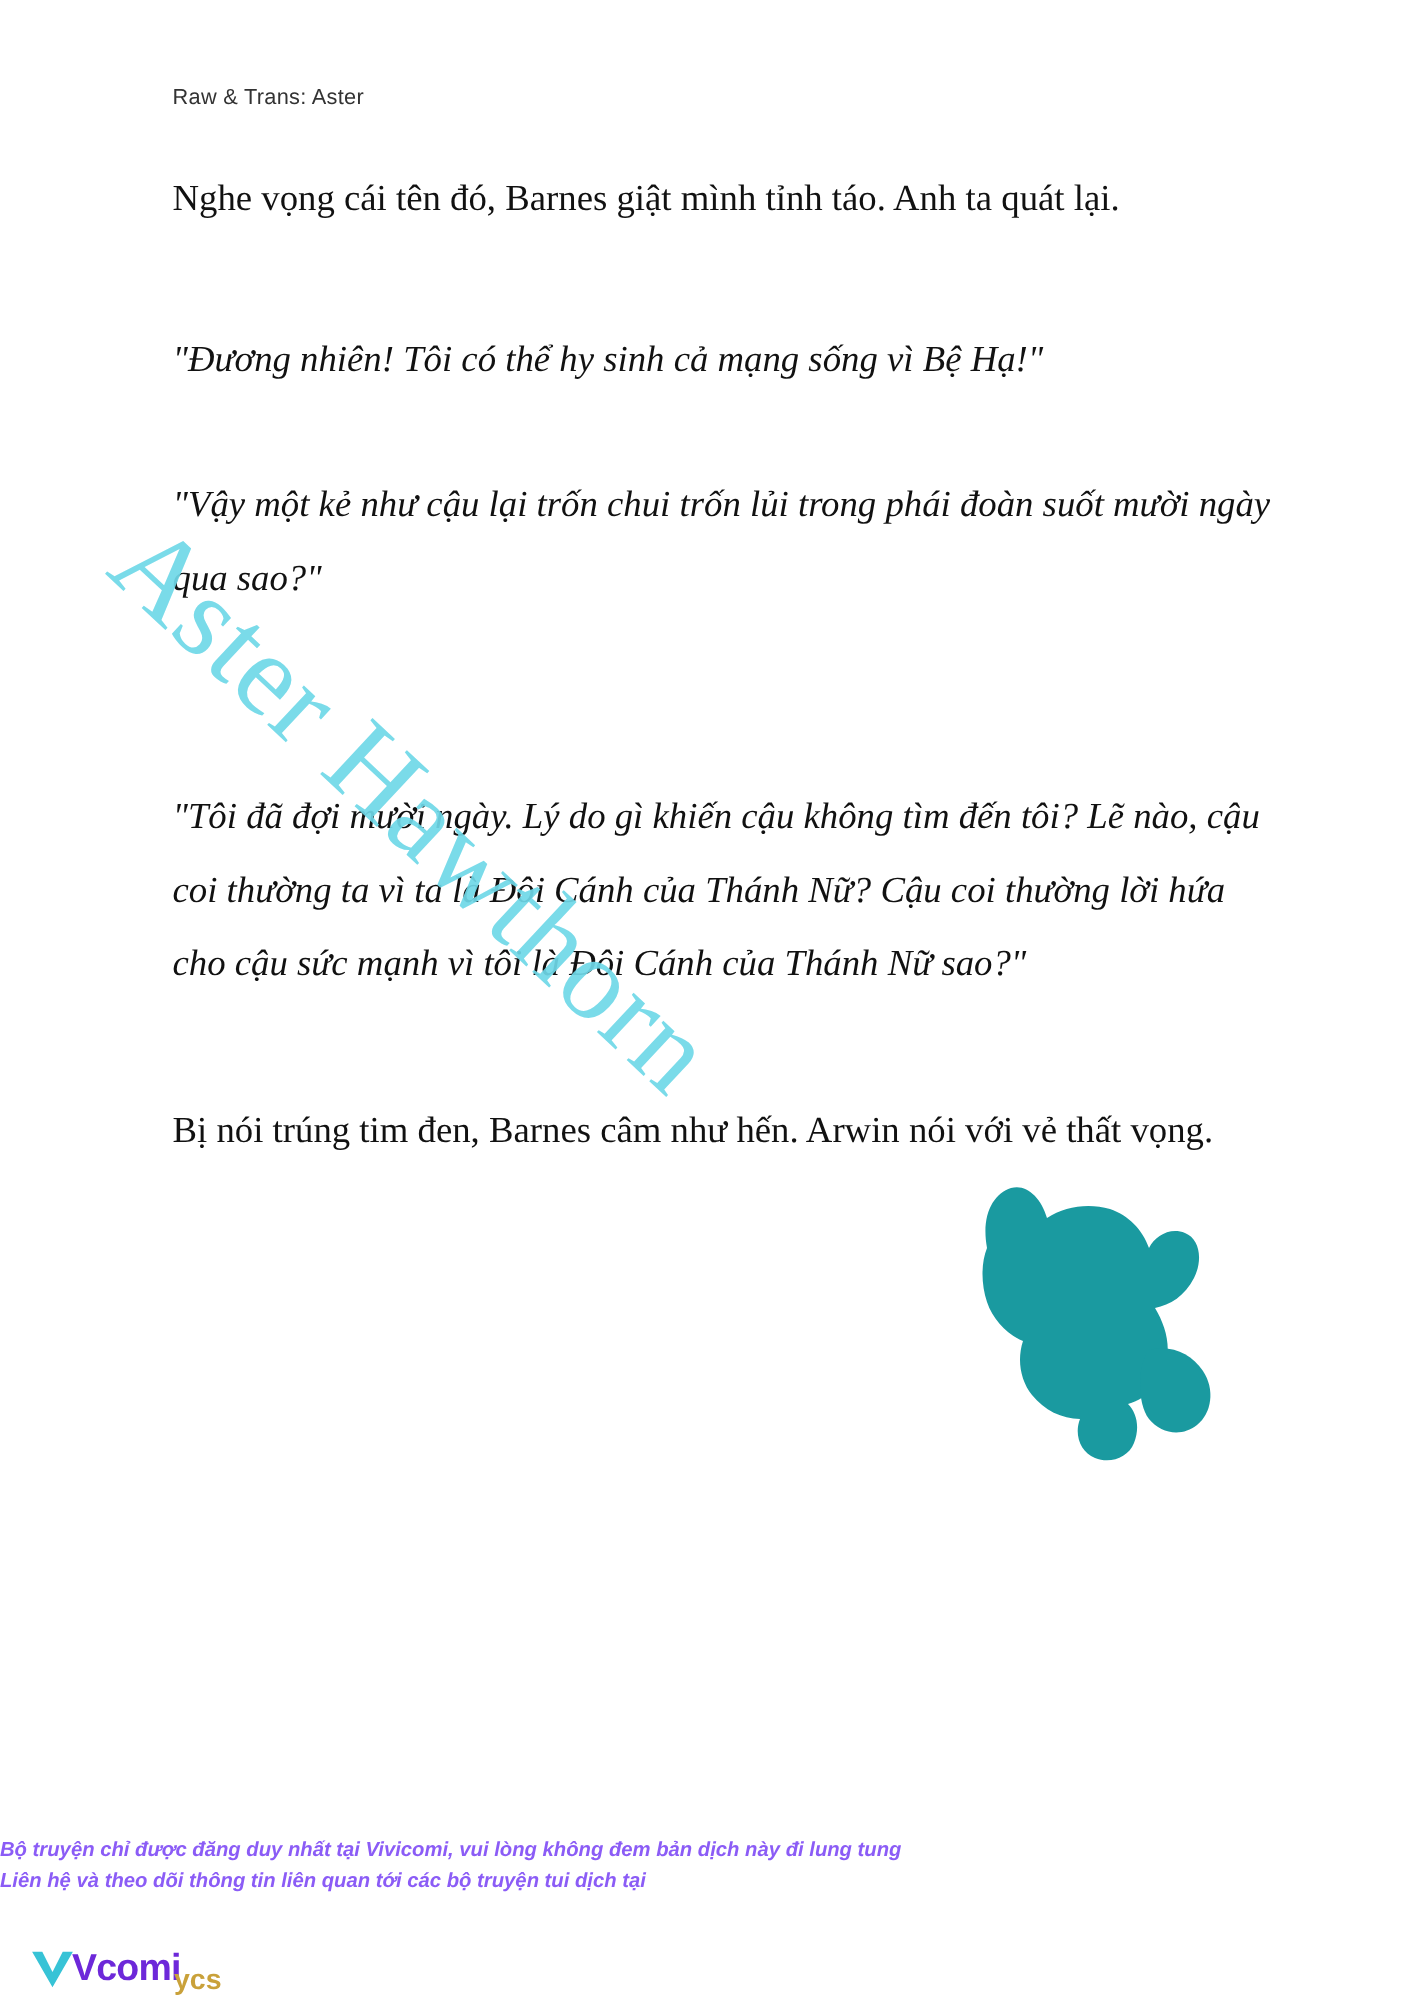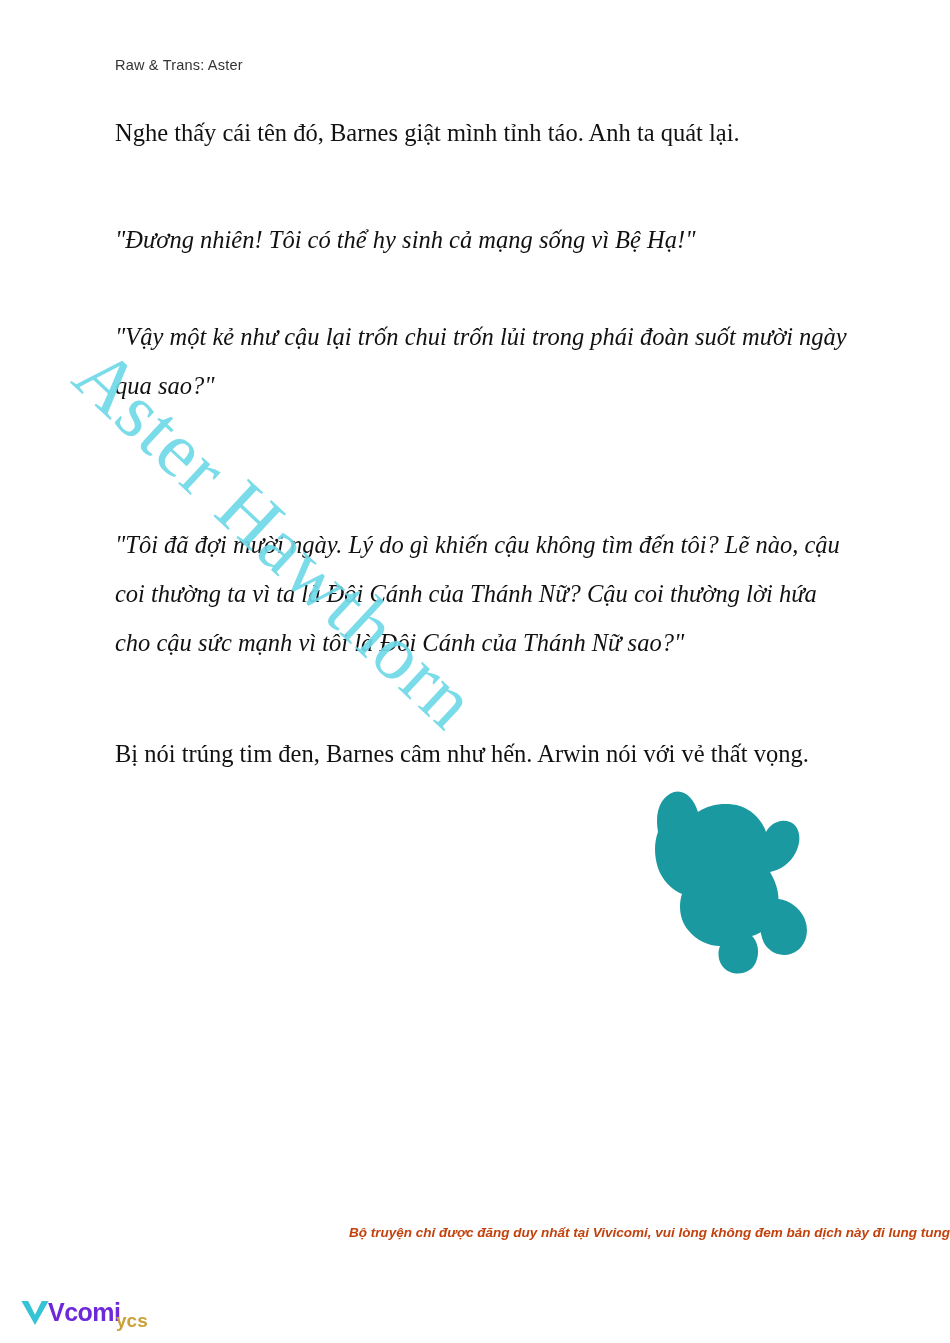--- a/index.html
+++ b/index.html
@@ -85,27 +85,27 @@
     height: 190px;
     pointer-events: none;
   }
 
   
   .footer-notice {
     position: absolute;
     left: 0;
     right: 0;
     top: 1222px;
-    text-align: right;
+    text-align: left;
     font-family: "Liberation Sans", sans-serif;
     font-weight: bold;
     font-style: italic;
     font-size: 13.5px;
     line-height: 21px;
-    color: #c2410c;
+    color: #8b5cf6;
   }
   .footer-notice div {
     white-space: pre-wrap;
   }
 
   
   .logo {
     position: absolute;
     left: 18px;
     top: 1296px;
@@ -133,21 +133,21 @@
   }
 </style>
 </head>
 <body>
 
 <div class="page">
 
   <div class="credit">Raw &amp; Trans: Aster</div>
 
   <div class="body-text">
-    <p class="para">Nghe thấy cái tên đó, Barnes giật mình tỉnh táo. Anh ta quát lại.</p>
+    <p class="para">Nghe vọng cái tên đó, Barnes giật mình tỉnh táo. Anh ta quát lại.</p>
     <div class="spacer-md"></div>
     <p class="para italic">"Đương nhiên! Tôi có thể hy sinh cả mạng sống vì Bệ Hạ!"</p>
     <div class="spacer-sm"></div>
     <p class="para italic">"Vậy một kẻ như cậu lại trốn chui trốn lủi trong phái đoàn suốt mười ngày qua sao?"</p>
     <div class="spacer-md"></div>
     <div class="spacer-md"></div>
     <p class="para italic">"Tôi đã đợi mười ngày. Lý do gì khiến cậu không tìm đến tôi? Lẽ nào, cậu coi thường ta vì ta là Đôi Cánh của Thánh Nữ? Cậu coi thường lời hứa cho cậu sức mạnh vì tôi là Đôi Cánh của Thánh Nữ sao?"</p>
     <div class="spacer-lg"></div>
     <p class="para">Bị nói trúng tim đen, Barnes câm như hến. Arwin nói với vẻ thất vọng.</p>
   </div>
@@ -160,20 +160,21 @@
     <svg viewBox="0 0 180 190" width="180" height="190" xmlns="http://www.w3.org/2000/svg">
       <g fill="#1a9aa0">
         <path d="M18 42 C14 20 22 6 34 2 C44 -1 54 8 58 22 C70 14 86 12 100 16 C112 20 122 30 126 42 C130 34 140 28 150 32 C160 36 162 50 156 62 C150 74 140 80 130 82 C136 92 140 104 138 116 C136 130 126 142 112 146 C118 152 120 162 116 172 C112 182 100 186 90 182 C80 178 76 166 80 156 C68 156 56 150 48 140 C40 130 38 116 42 104 C32 100 22 90 18 78 C14 66 14 52 18 42 Z"></path>
         <path d="M126 110 C140 106 154 112 162 124 C170 136 168 152 158 160 C148 168 134 166 126 156 C118 146 118 120 126 110 Z"></path>
       </g>
     </svg>
   </div>
 
   <div class="footer-notice">
     <div>Bộ truyện chỉ được đăng duy nhất tại Vivicomi, vui lòng không đem bản dịch này đi lung tung</div>
+    <div>Liên hệ và theo dõi thông tin liên quan tới các bộ truyện tui dịch tại</div>
   </div>
 
   <div class="logo">
     <svg viewBox="0 0 40 40" width="34" height="34" style="position:absolute;left:0;top:0;" xmlns="http://www.w3.org/2000/svg">
       <path d="M4 6 L20 34 L36 6 L28 6 L20 22 L12 6 Z" fill="#37c3d6"></path>
     </svg>
     <div class="logo-text">Vcomi</div>
     <div class="logo-sub">ycs</div>
   </div>
 

